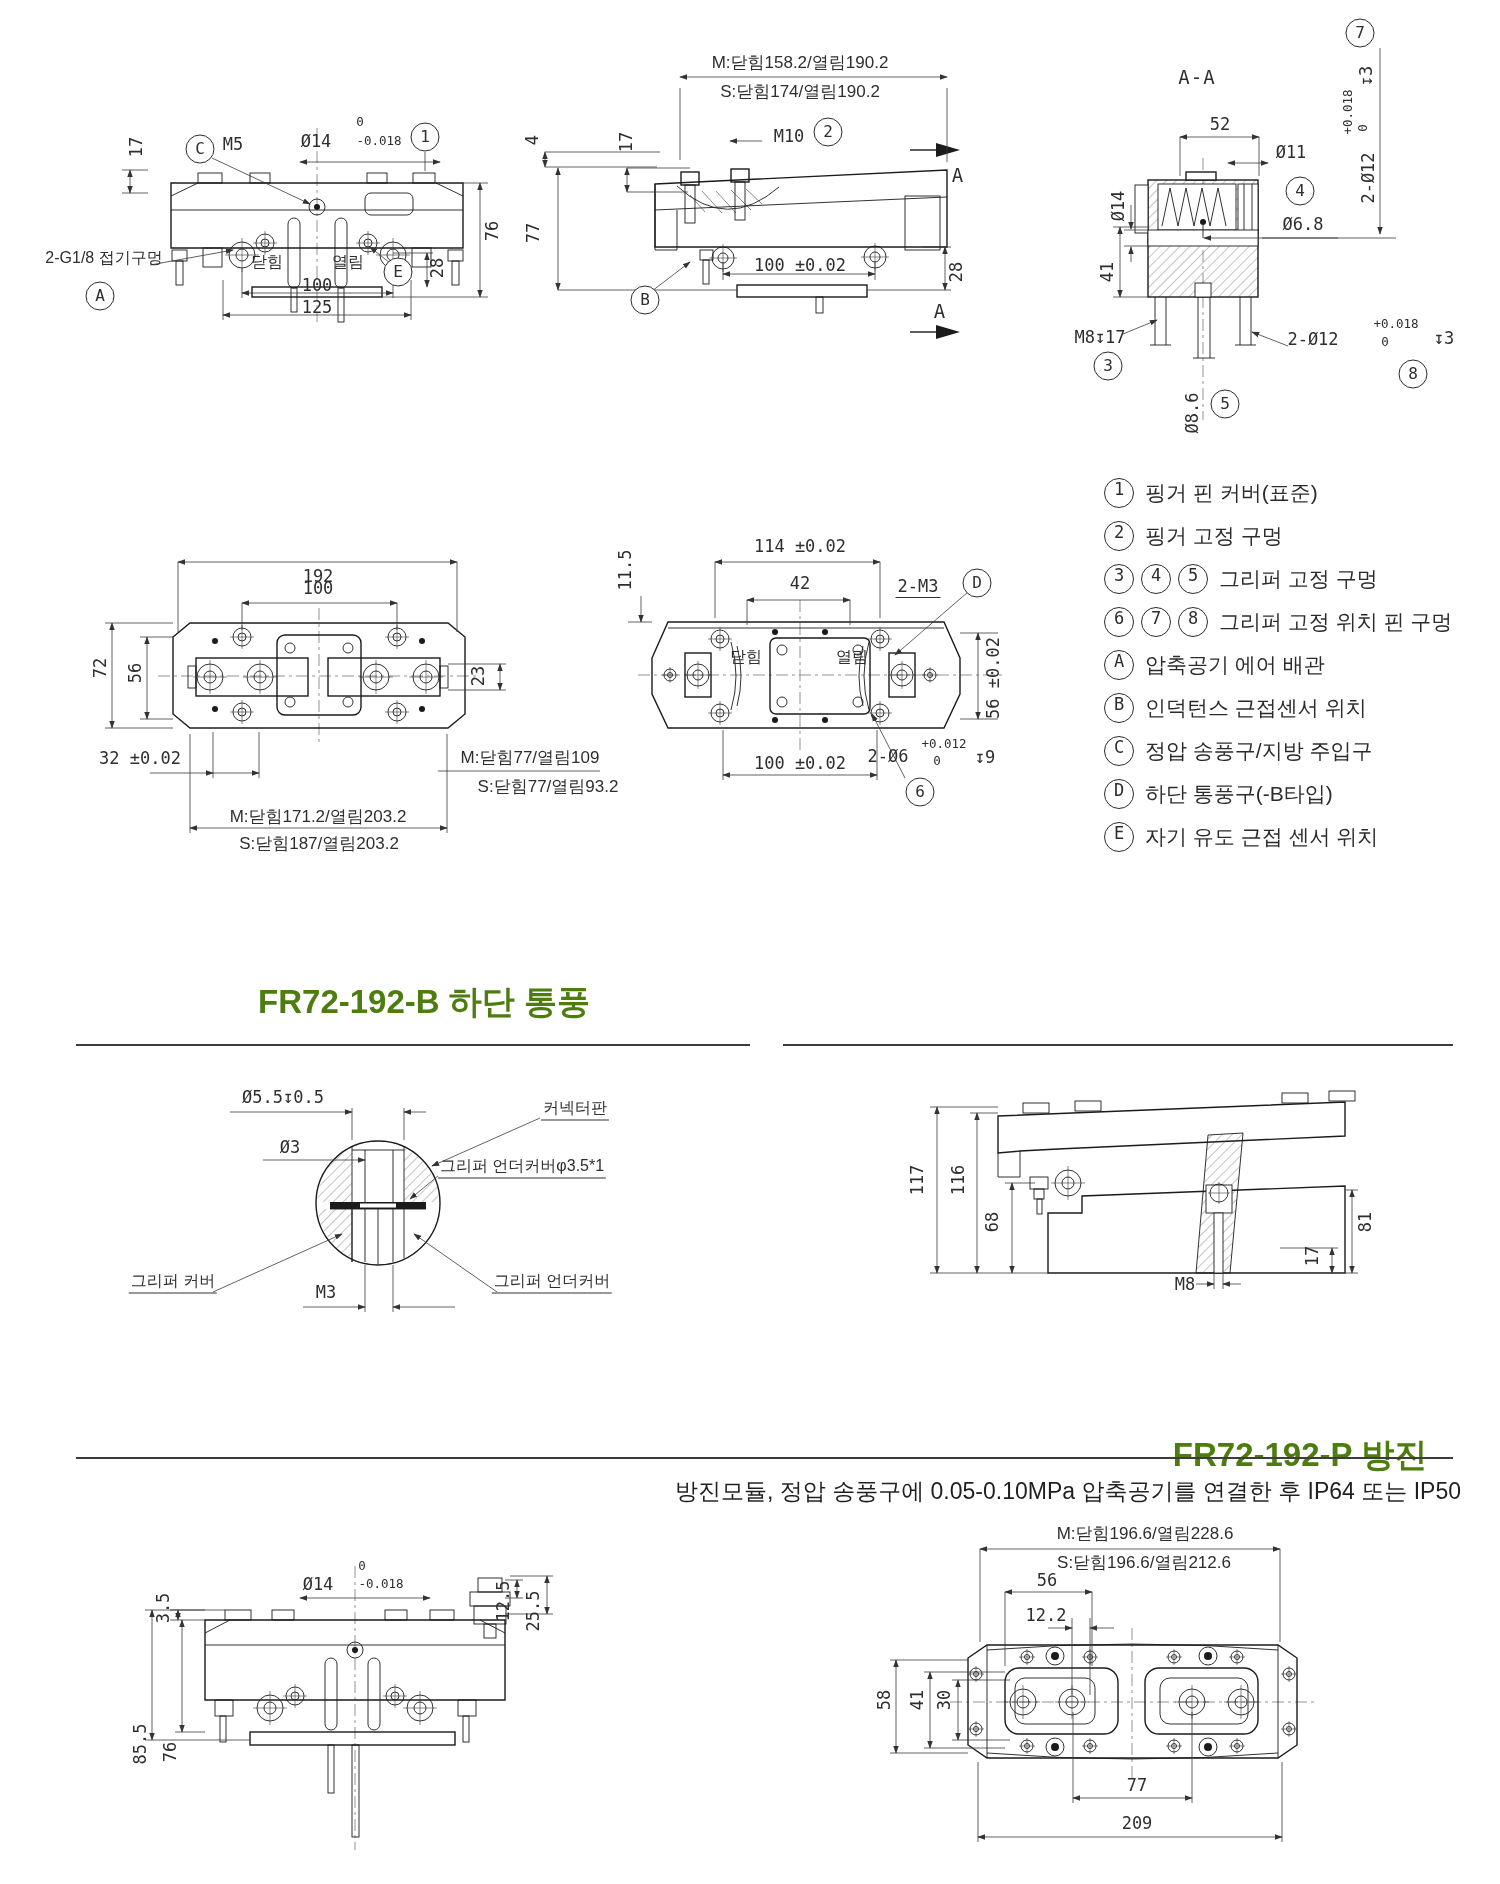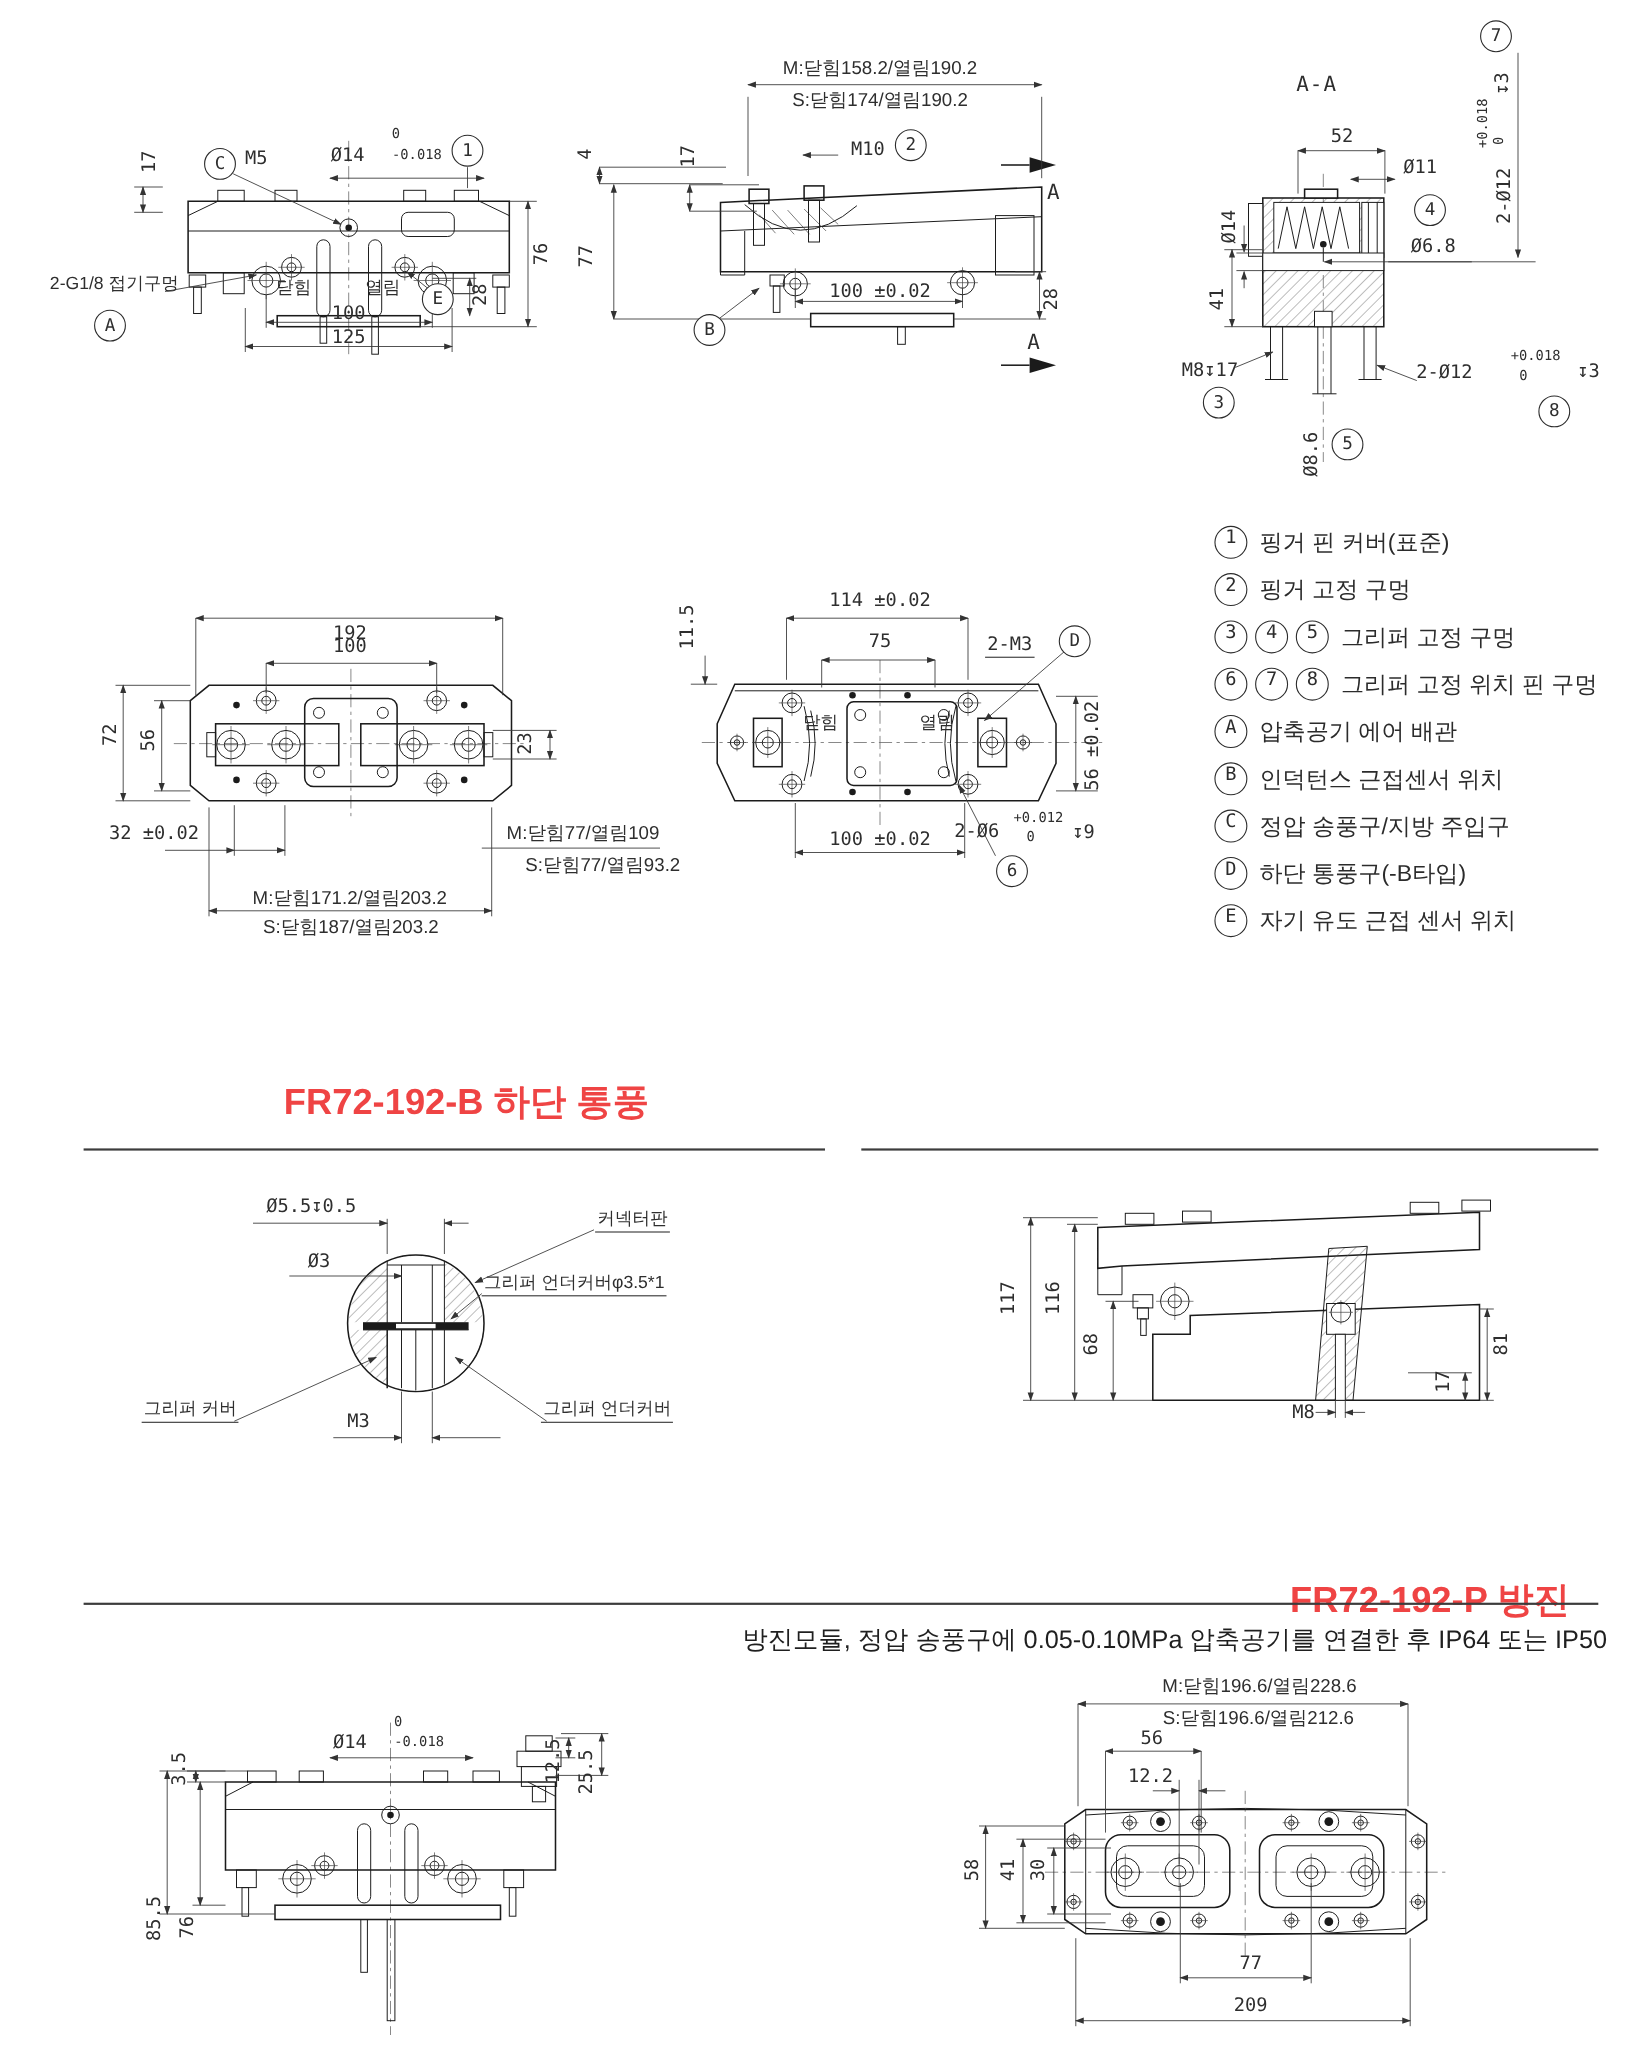--- a/index.html
+++ b/index.html
@@ -24,21 +24,21 @@
   .lbl.ul{border-bottom:1.2px solid #333;padding:0 2px 1px 2px;}
   .lbl.balloon{width:27px;height:27px;border:1.5px solid #2c2c2c;border-radius:50%;
        background:#fff;line-height:25px;text-align:center;font-size:16px;padding:0;}
   .legend{position:absolute;left:1104px;top:471px;}
   .legend-row{height:43px;display:flex;align-items:center;}
   .badge{display:inline-block;width:28px;height:28px;border:1.6px solid #2c2c2c;border-radius:50%;
        text-align:center;line-height:26px;font:17px "DejaVu Sans Mono","DejaVu Sans",sans-serif;
        color:#2c2c2c;margin-right:7px;background:#fff;flex:0 0 auto;}
   .legend-text{font:21px "Liberation Sans","DejaVu Sans",sans-serif;color:#2b2b2b;margin-left:4px;white-space:nowrap;}
   .sec-title{position:absolute;transform:translate(-50%,-50%);white-space:nowrap;
-       font:bold 33px "Liberation Sans","DejaVu Sans",sans-serif;color:#ef4444;}
+       font:bold 33px "Liberation Sans","DejaVu Sans",sans-serif;color:#4d7c0f;}
   .sec-sub{position:absolute;transform:translate(-50%,-50%);white-space:nowrap;
        font:23px "Liberation Sans","DejaVu Sans",sans-serif;color:#1f1f1f;}
   .rule{position:absolute;height:2px;background:#3c3c3c;}
 </style>
 </head>
 <body>
 
 <div class="sheet">
 
 <svg width="1500" height="1884" viewBox="0 0 1500 1884">
@@ -567,21 +567,21 @@
       <span class="lbl rot" style="left: 478px; top: 676px;">23</span>
       <span class="lbl" style="left: 140px; top: 758px;">32 ±0.02</span>
       <span class="lbl mko" style="left: 530px; top: 757px;">M:닫힘77/열림109</span>
       <span class="lbl mko" style="left: 548px; top: 786px;">S:닫힘77/열림93.2</span>
       <span class="lbl mko" style="left: 318px; top: 816px;">M:닫힘171.2/열림203.2</span>
       <span class="lbl mko" style="left: 319px; top: 843px;">S:닫힘187/열림203.2</span>
     </div>
 <div class="labels">
       <span class="lbl rot" style="left: 625px; top: 570px;">11.5</span>
       <span class="lbl" style="left: 800px; top: 546px;">114 ±0.02</span>
-      <span class="lbl" style="left: 800px; top: 583px;">75</span>
+      <span class="lbl" style="left: 800px; top: 583px;">42</span>
       <span class="lbl ul" style="left: 918px; top: 587px;">2-M3</span>
       <span class="lbl balloon" style="left: 977px; top: 583px;">D</span>
       <span class="lbl ko" style="left: 746px; top: 657px;">닫힘</span>
       <span class="lbl ko" style="left: 852px; top: 657px;">열림</span>
       <span class="lbl rot" style="left: 993px; top: 678px;">56 ±0.02</span>
       <span class="lbl" style="left: 800px; top: 763px;">100 ±0.02</span>
       <span class="lbl" style="left: 888px; top: 756px;">2-Ø6</span>
       <span class="lbl small" style="left: 944px; top: 743px;">+0.012</span>
       <span class="lbl small" style="left: 937px; top: 760px;">0</span>
       <span class="lbl" style="left: 985px; top: 757px;">↧9</span>

